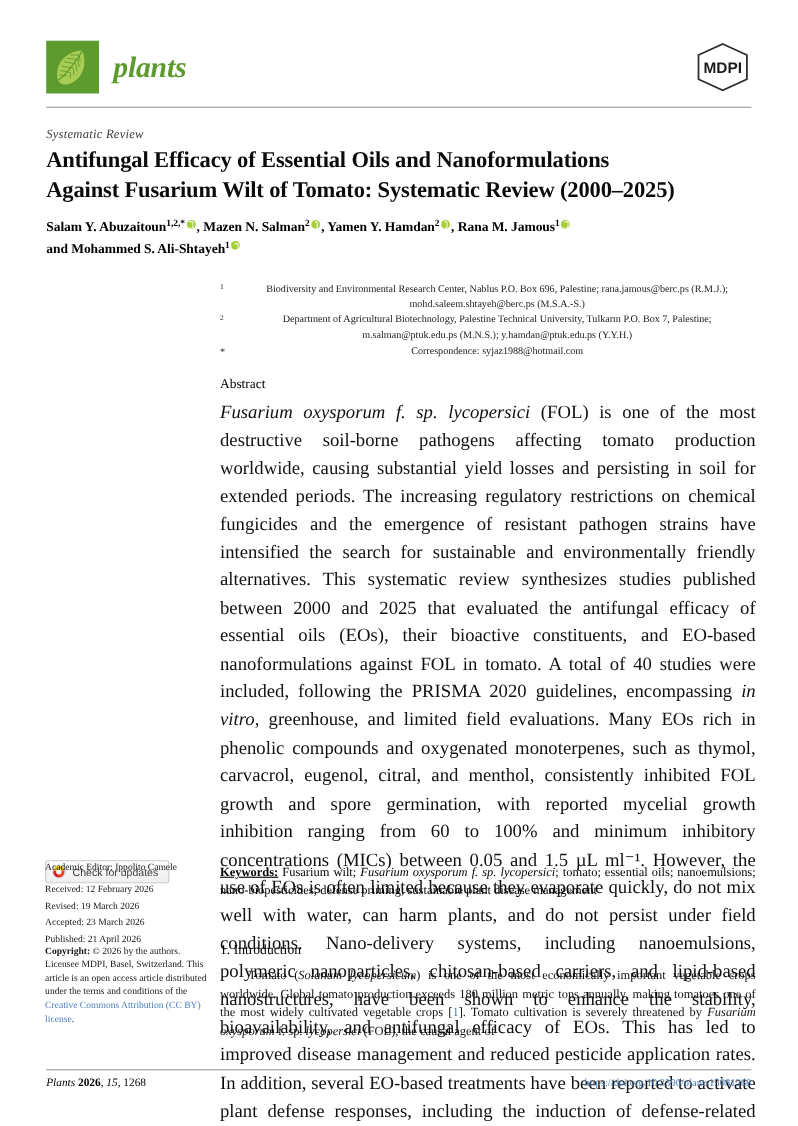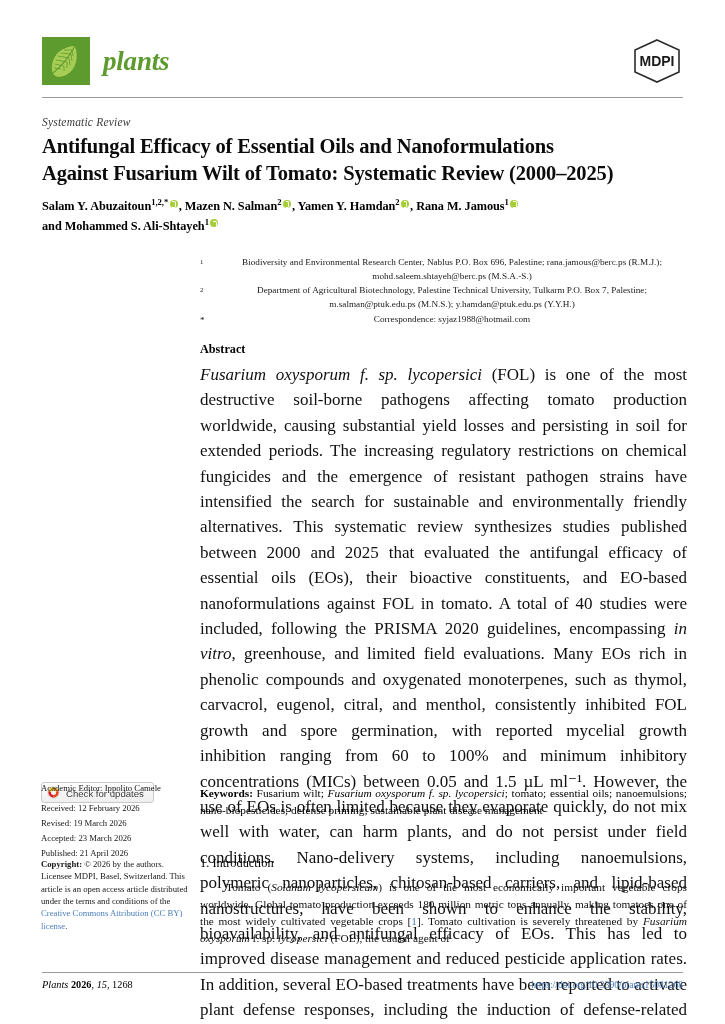--- a/index.html
+++ b/index.html
@@ -82,34 +82,34 @@
   .aff-mark {
     width: 17px; flex: 0 0 17px; text-align: left;
     font-size: 6.8px; vertical-align: super; padding-top: 0.5px;
   }
   .aff-mark.star { font-size: 9.2px; padding-top: 1.5px; }
   .aff-body { flex: 1 1 auto; text-align: center; }
 
   
   .abstract-heading {
     position: absolute; left: 200px; top: 342px;
-    font-size: 12.2px; font-weight: bold;
+    font-size: 12.2px; font-weight: normal;
   }
   .abstract-body {
     position: absolute; left: 200px; top: 362px; width: 487px;
     font-size: 17px; line-height: 1.495; text-align: justify;
     text-justify: inter-word; color: #101010;
     hyphens: manual;
   }
   .abstract-body i { font-style: italic; }
   .keywords {
     position: absolute; left: 200px; top: 785px; width: 487px;
     font-size: 11.35px; line-height: 1.495; text-align: justify;
   }
-  .keywords b { font-weight: bold; }
+  .keywords b { font-weight: bold; text-decoration: underline; }
   .keywords i { font-style: italic; }
 
   
   .crossmark {
     position: absolute; left: 41px; top: 782px;
     display: inline-flex; align-items: flex-end; gap: 6px;
     border: 1px solid #c9c9c9; border-radius: 3px;
     background: linear-gradient(#fdfdfd, #efefef);
     padding: 3px 9px 3px 5px;
     font-family: "Liberation Sans", sans-serif;

